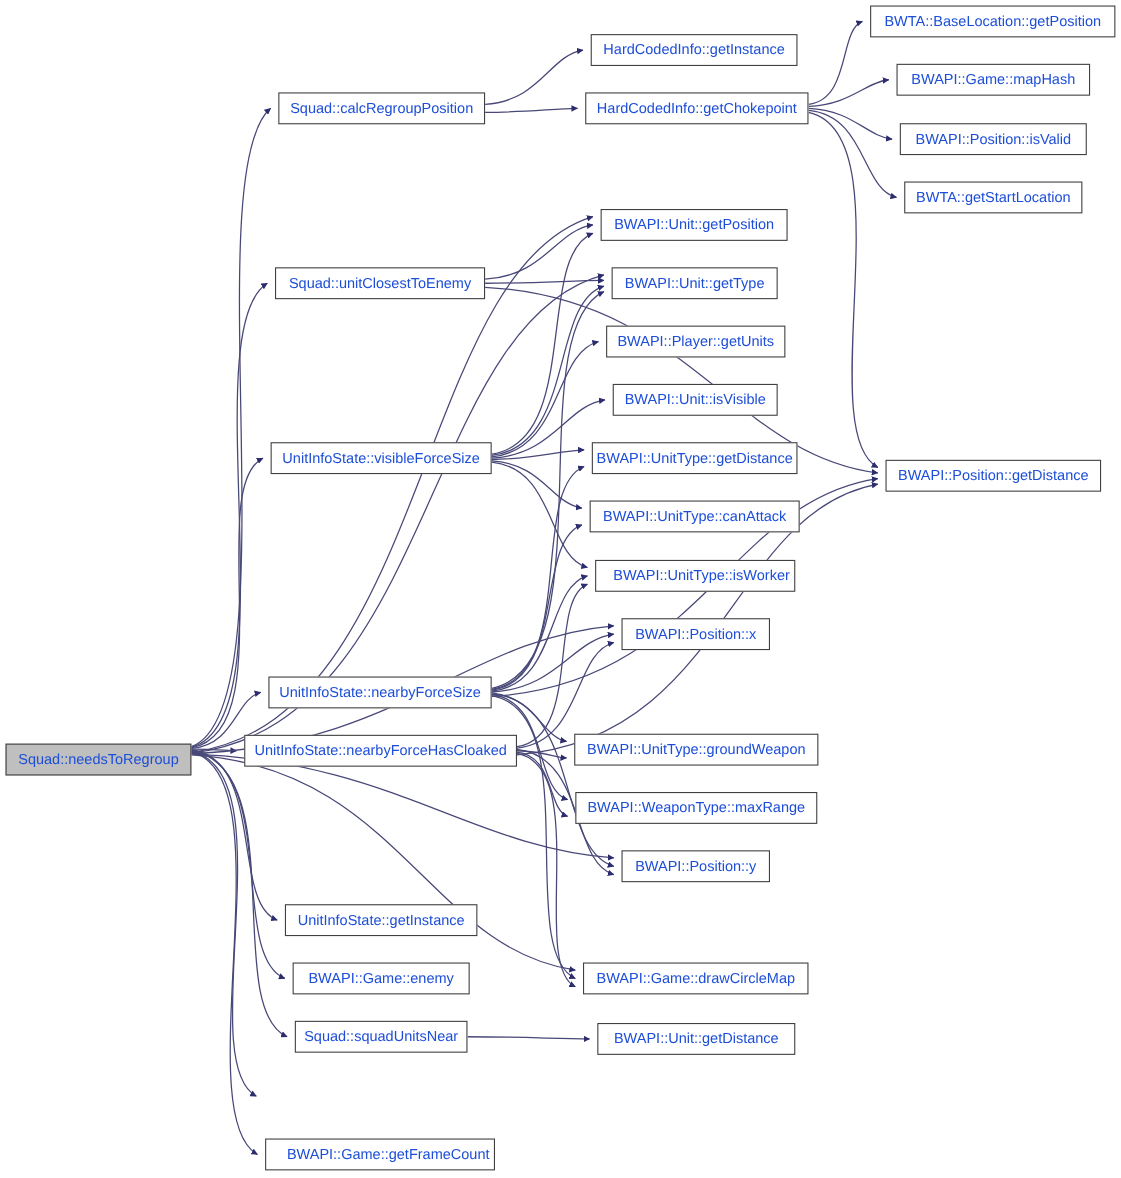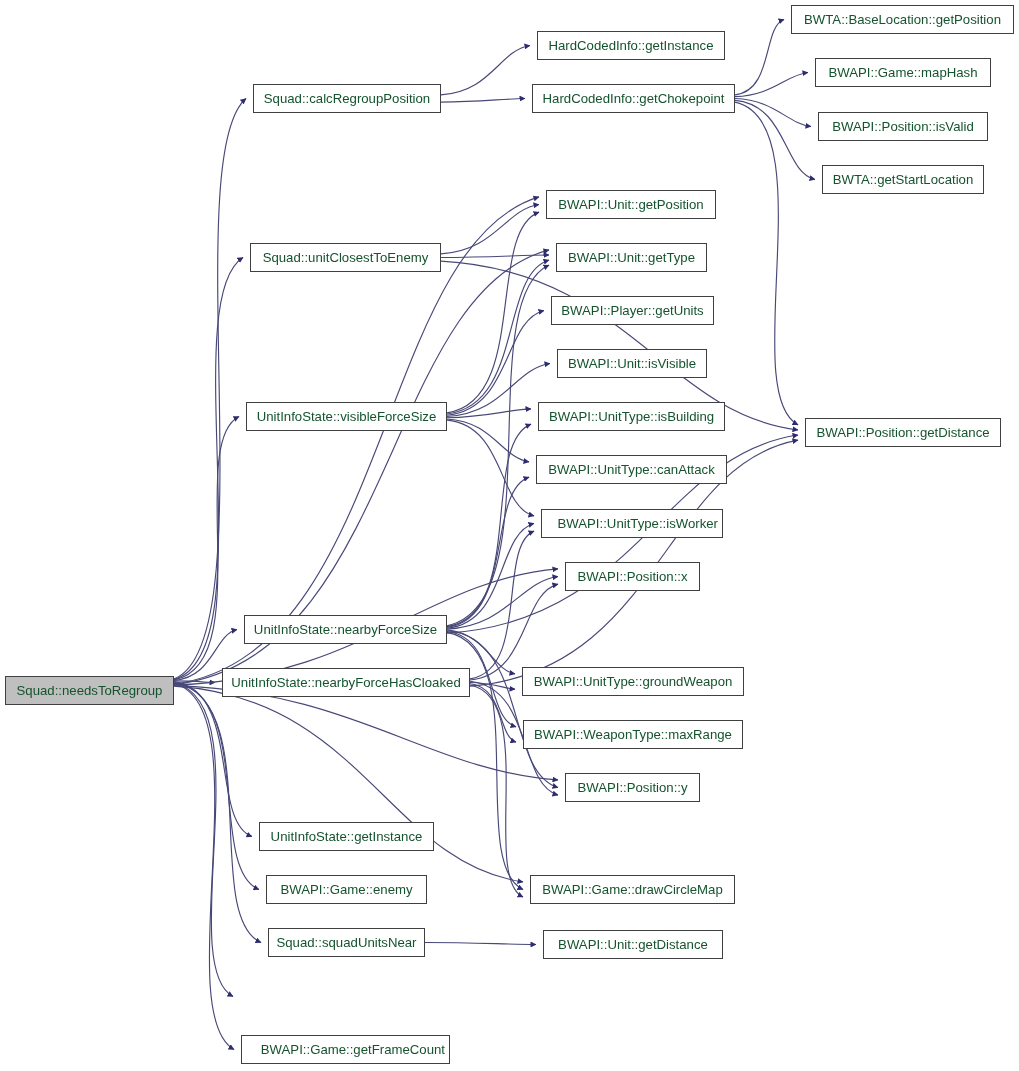--- a/index.html
+++ b/index.html
@@ -30,21 +30,21 @@
     left: 0;
     top: 0;
     width: 1019px;
     height: 1071px;
   }
   .gnode {
     position: absolute;
     box-sizing: border-box;
     border: 1px solid #404040;
     background: #ffffff;
-    color: #14532d;
+    color: #1d4ed8;
     font-size: 13.2px;
     line-height: 1;
     display: flex;
     align-items: center;
     justify-content: center;
     white-space: nowrap;
     letter-spacing: 0px;
   }
   .gnode.root {
     background: #bfbfbf;
@@ -163,21 +163,21 @@
       <div class="gnode" style="left: 556px; top: 243px; width: 151px; height: 29px;">
         <span class="nlabel">BWAPI::Unit::getType</span>
       </div>
       <div class="gnode" style="left: 551px; top: 296px; width: 163px; height: 29px;">
         <span class="nlabel">BWAPI::Player::getUnits</span>
       </div>
       <div class="gnode" style="left: 557px; top: 349px; width: 150px; height: 29px;">
         <span class="nlabel">BWAPI::Unit::isVisible</span>
       </div>
       <div class="gnode" style="left: 538px; top: 402px; width: 187px; height: 29px;">
-        <span class="nlabel">BWAPI::UnitType::isBuilding</span>
+        <span class="nlabel">BWAPI::UnitType::getDistance</span>
       </div>
       <div class="gnode" style="left: 536px; top: 455px; width: 191px; height: 29px;">
         <span class="nlabel">BWAPI::UnitType::canAttack</span>
       </div>
       <div class="gnode" style="left: 541px; top: 509px; width: 182px; height: 29px; justify-content: flex-end;">
         <span class="nlabel">BWAPI::UnitType::isWorker</span>
       </div>
       <div class="gnode" style="left: 565px; top: 562px; width: 135px; height: 29px;">
         <span class="nlabel">BWAPI::Position::x</span>
       </div>

